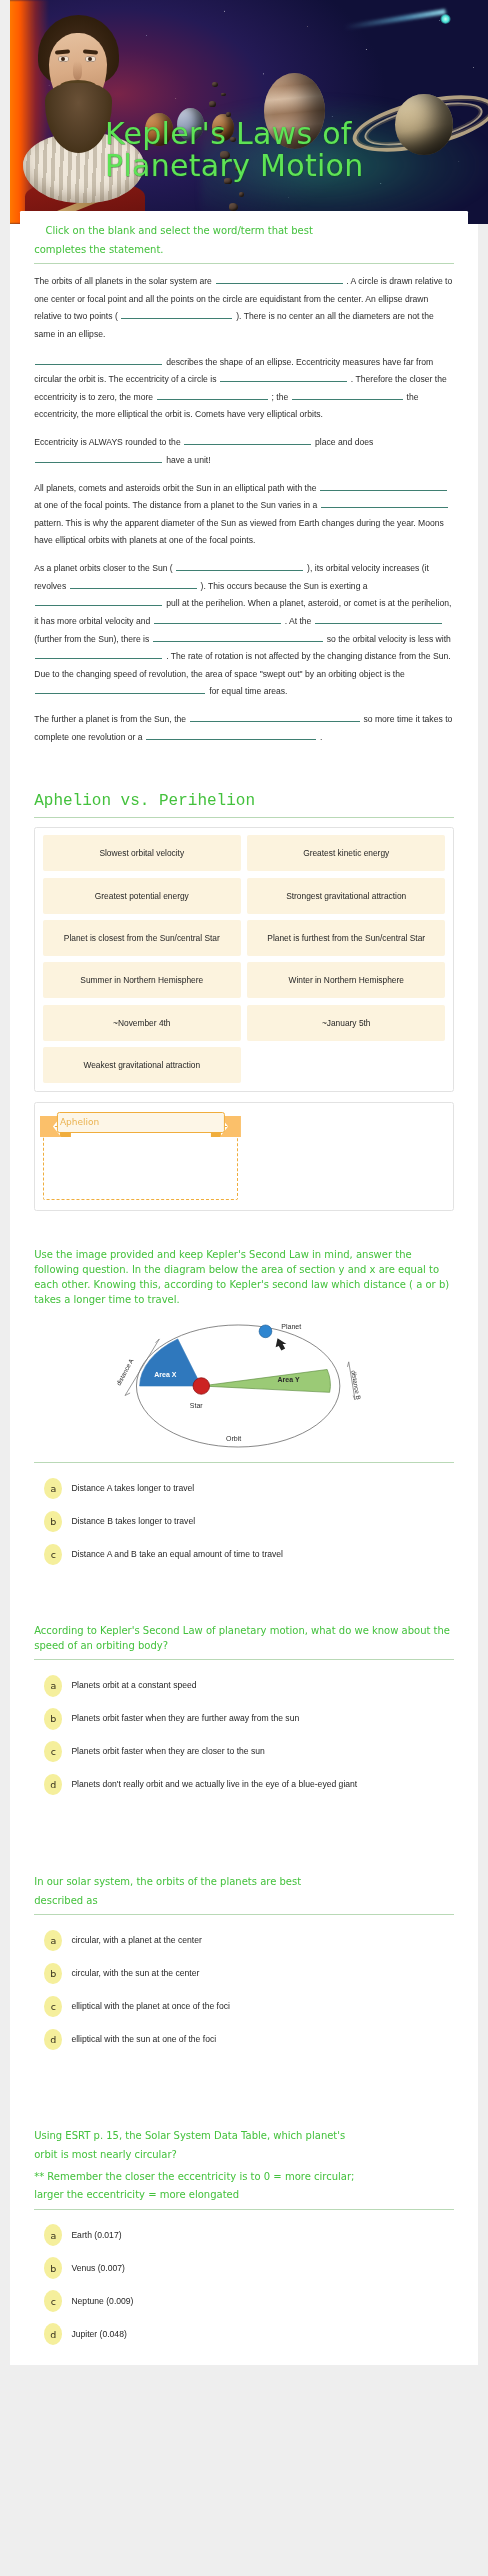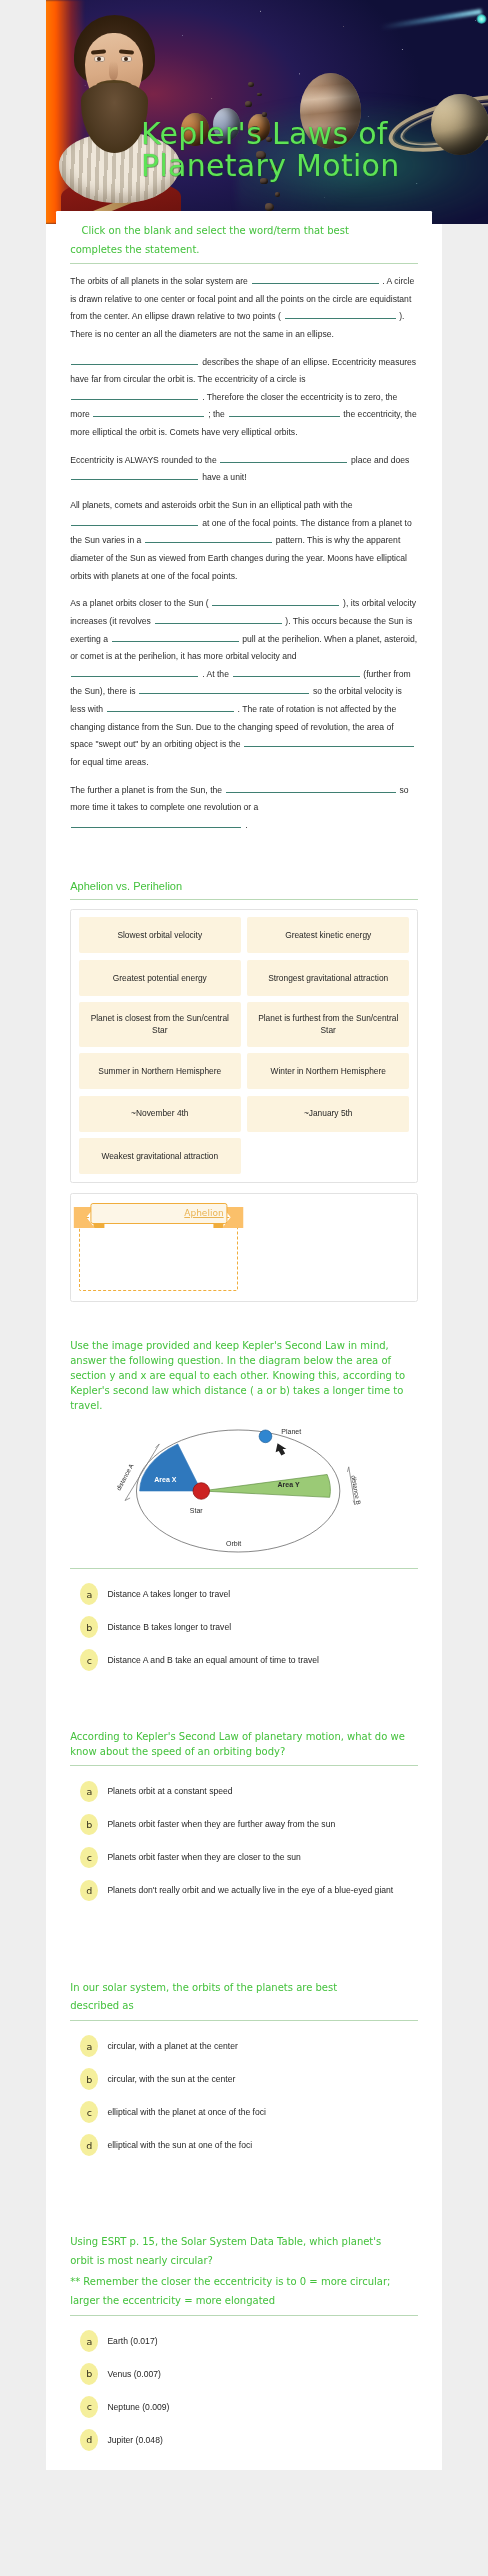--- a/index.html
+++ b/index.html
@@ -3,21 +3,21 @@
 <meta charset="utf-8">
 <title>Kepler's Laws of Planetary Motion</title>
 <style>
   * { box-sizing: border-box; }
   html, body {
     margin: 0; padding: 0;
     background: #eeeeee;
     font-family: "Liberation Sans", sans-serif;
   }
   .page {
-    width: 396px;
+    width: 468px;
     margin: 0 auto;
     background: #ffffff;
     position: relative;
   }
 
   
   .hero {
     position: relative;
     width: 488px;
     height: 224px;
@@ -215,22 +215,22 @@
     margin: 0 0 3.8px 0;
     text-indent: 11.4px;
   }
   .prompt.noindent { text-indent: 0; }
   .prompt-rule {
     border: 0; border-top: 0.6px solid #b9d9b6;
     margin: 6.4px 0 9px 0;
   }
   .section-title {
     color: #43c13c;
-    font-size: 11px;
-    font-family: Liberation Sans, sans-serif;
+    font-size: 16px;
+    font-family: Liberation Mono, monospace;
     margin: 0 0 1.3px 0;
   }
 
   .body-text {
     color: #2b2b2b;
     font-size: 8.6px;
     line-height: 2.05;
     font-family: "Liberation Sans", sans-serif;
     margin: 0 0 10.2px 0;
   }
@@ -292,26 +292,25 @@
     transform: translateX(-50%);
     width: 86%;
     z-index: 2;
   }
   .ribbon-plate {
     position: relative;
     border: 1.3px solid #f0ad3c;
     border-radius: 2.5px;
     background: #fdf6e7;
     color: #eab352;
-    text-align: right;
+    text-align: left;
     padding: 4.5px 2.5px;
     font-size: 9px;
     font-family: "DejaVu Sans", sans-serif;
     z-index: 3;
-    text-decoration: underline;
   }
   .dropzone.blue .ribbon-plate {
     border-color: #3a9ad9;
     background: #f1f7fb;
     color: #7db6e0;
   }
   .ribbon-tail {
     position: absolute; top: 3.8px; width: 21.6px; height: 21.6px;
     background: #fbc06a;
     z-index: 1;

